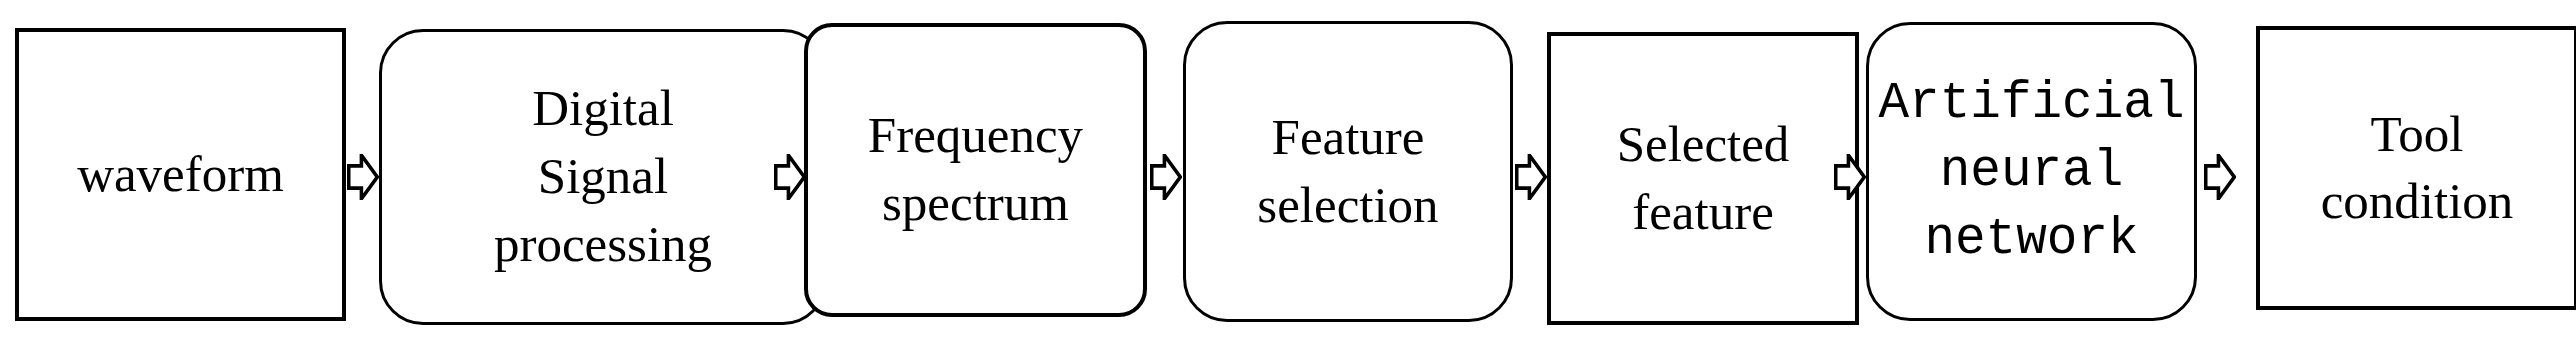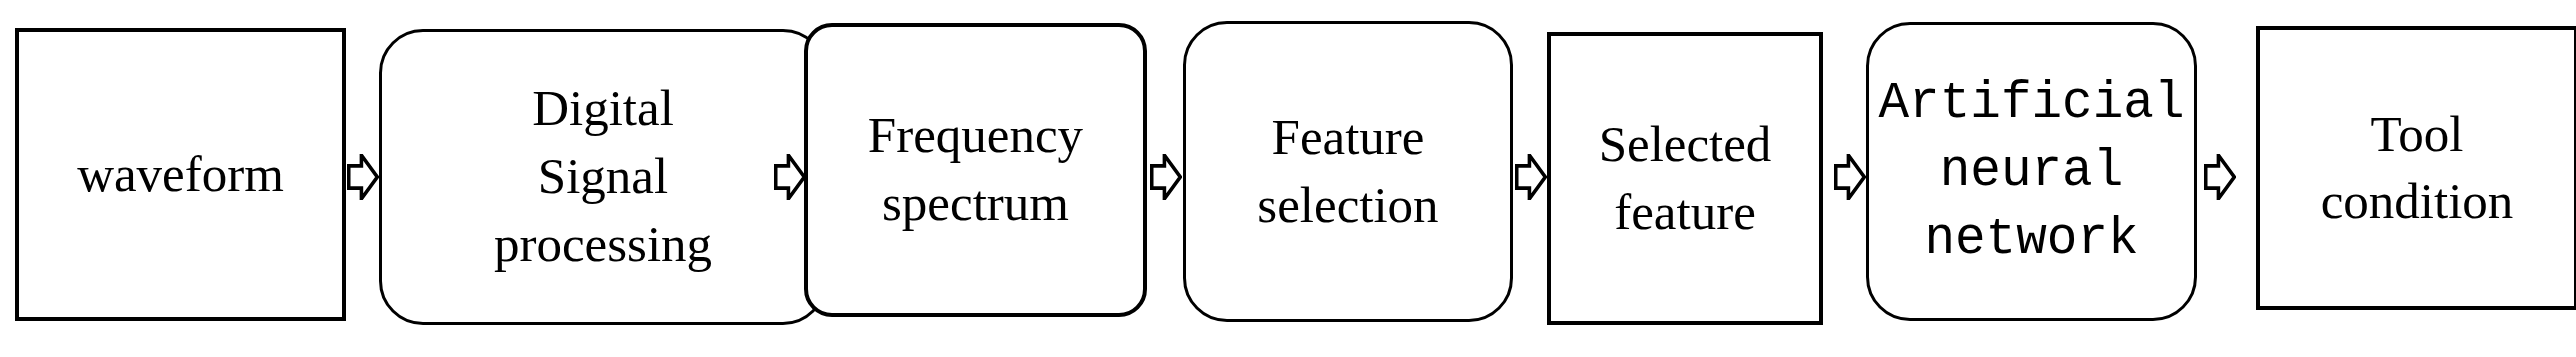--- a/index.html
+++ b/index.html
@@ -33,21 +33,21 @@
   }
   .box.rounded {
     border-width: 3.2px;
     border-radius: 44px;
   }
   
   .b1 { left: 15px;   top: 28px; width: 331px; height: 293px; }
   .b2 { left: 379px;  top: 29px; width: 448px; height: 296px; }
   .b3 { left: 804px; top: 23px; width: 343px; height: 294px; border-radius: 28px; }
   .b4 { left: 1183px; top: 21px; width: 330px; height: 301px; }
-  .b5 { left: 1547px; top: 32px; width: 276px; height: 293px; align-items: center; }
+  .b5 { left: 1547px; top: 32px; width: 312px; height: 293px; align-items: center; }
   .b6 { left: 1866px; top: 22.4px; width: 331px; height: 299px; font-family: Liberation Mono, monospace; }
   .b7 { left: 2237px; top: 26.4px; width: 322px; height: 284px; margin-left: 19px; }
 
   .arrow {
     position: absolute;
     top: 154px;
     width: 32px;
     height: 46px;
   }
   .a1 { left: 347px; }

